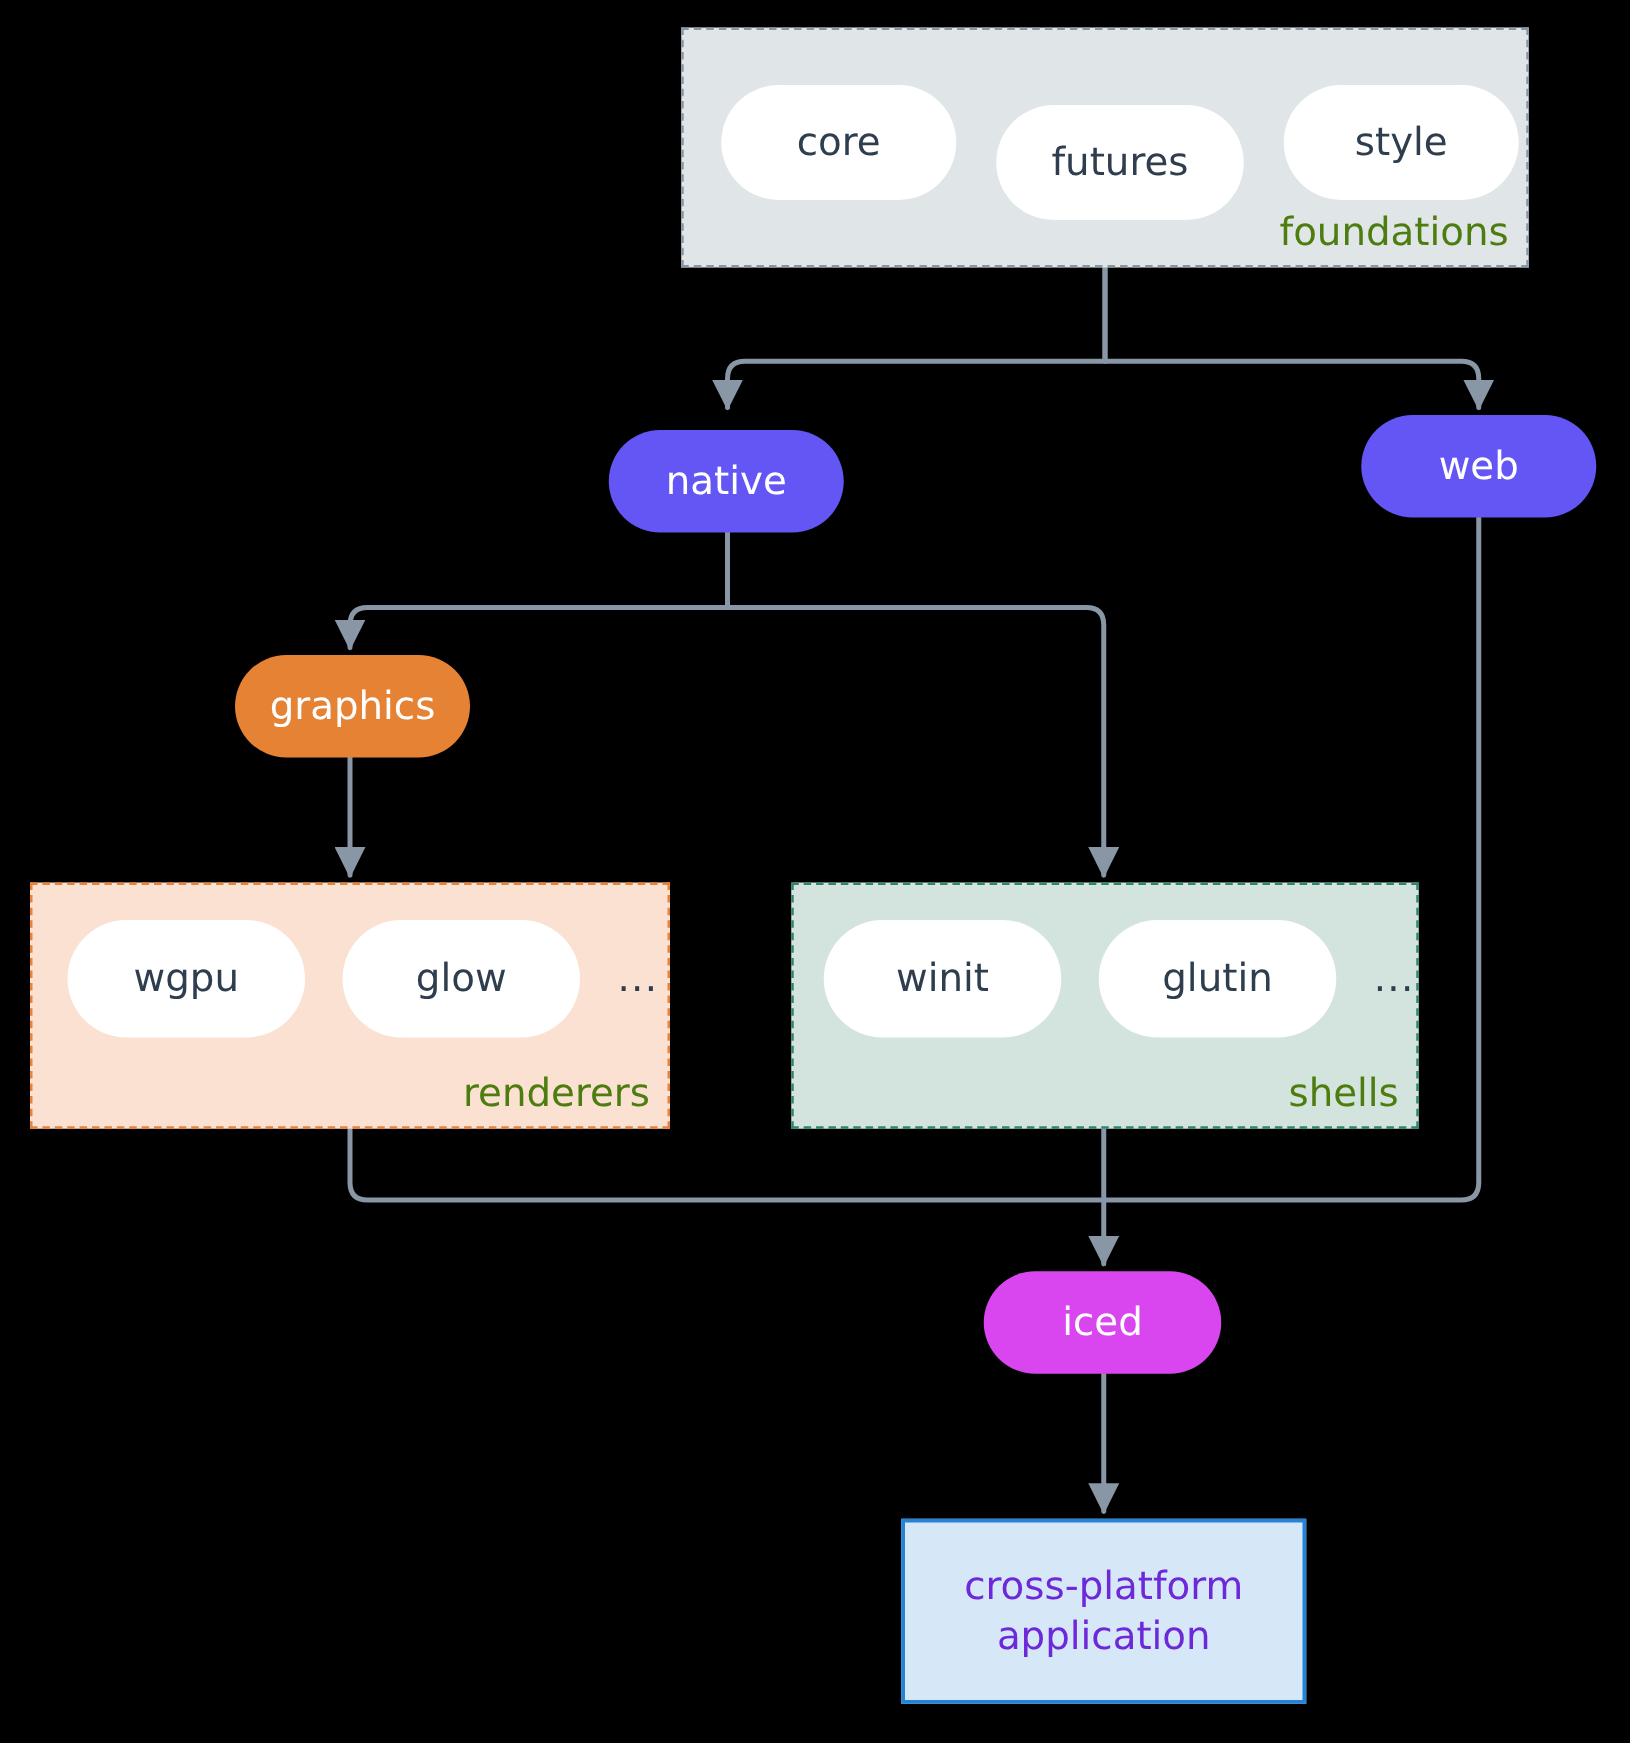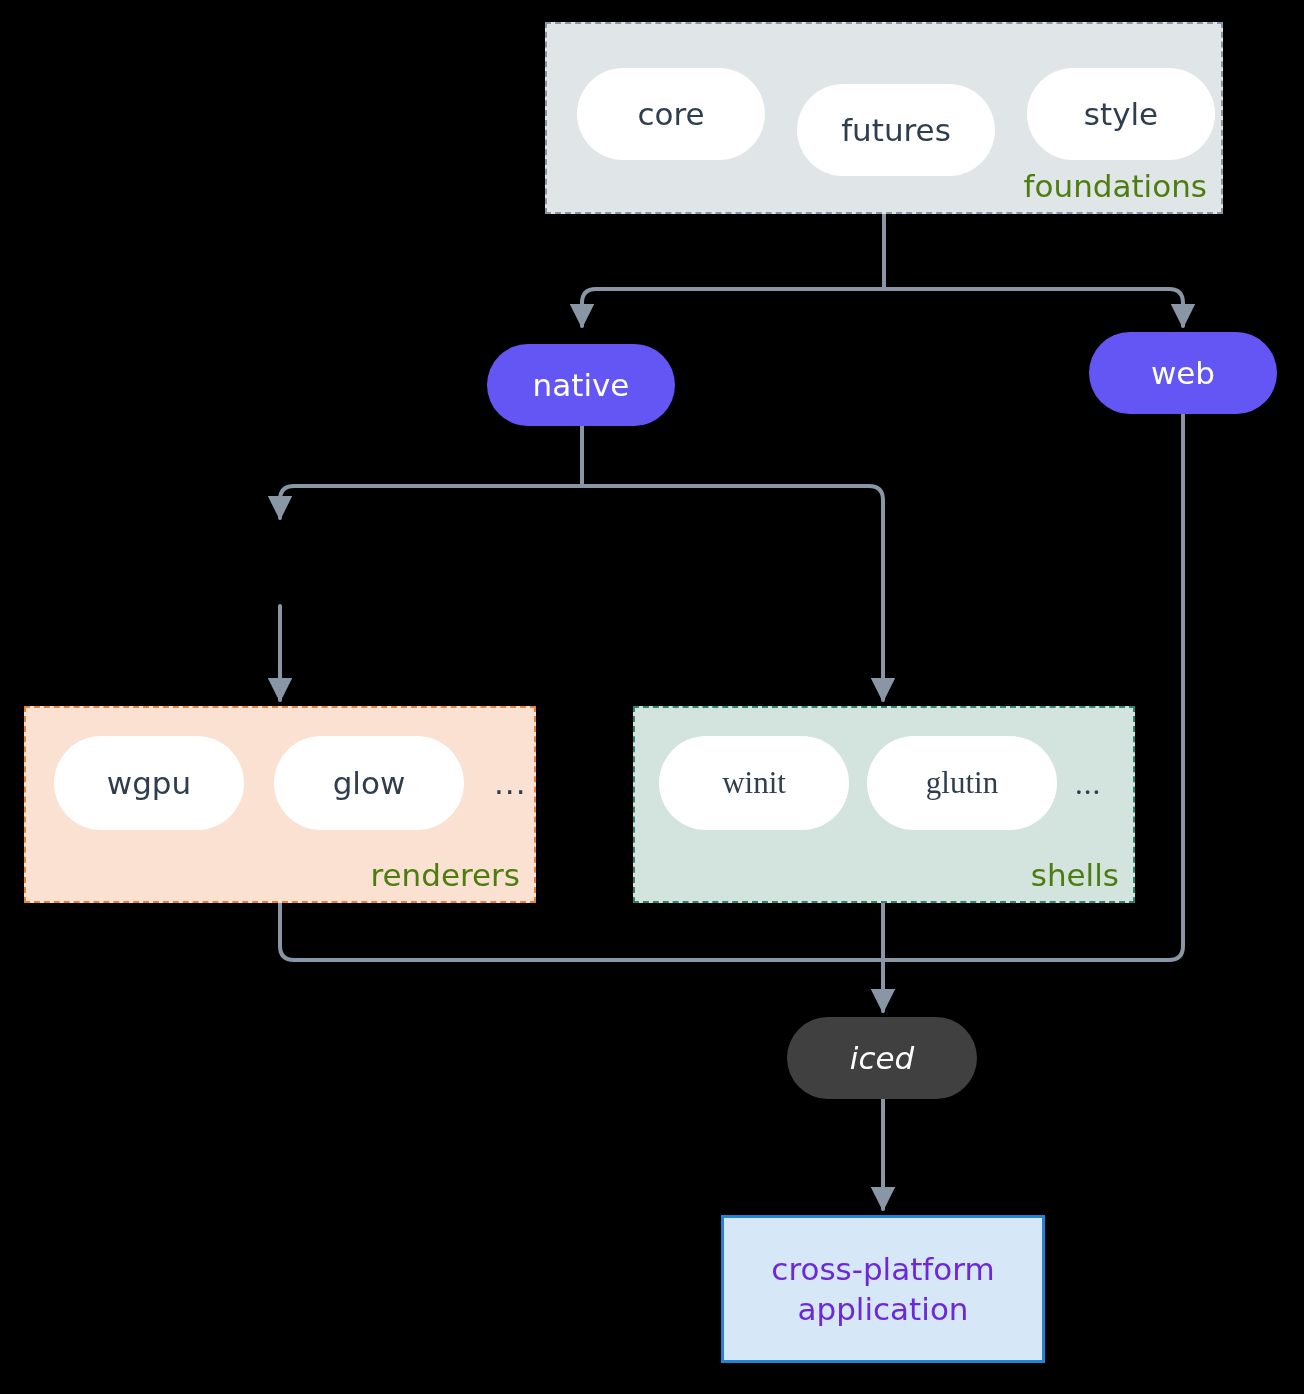--- a/index.html
+++ b/index.html
@@ -132,30 +132,31 @@
   <div class="cluster" id="cluster-renderers" style="left: 24px; top: 706px; width: 512px; height: 197px; background: rgb(250, 225, 210); border-color: rgb(232, 131, 58);">
     <div class="cluster-items" style="left: 28px; top: 28px; gap: 30px;">
       <div class="pill" style="width: 190px; height: 94px;">wgpu</div>
       <div class="pill" style="width: 190px; height: 94px;">glow</div>
       <div class="ellipsis">...</div>
     </div>
     <div class="cluster-label">renderers</div>
   </div>
 
   <div class="cluster" id="cluster-shells" style="left: 633px; top: 706px; width: 502px; height: 197px; background: rgb(211, 227, 221); border-color: rgb(47, 133, 113);">
-    <div class="cluster-items" style="left: 24px; top: 28px; gap: 18px; font-family: Liberation Serif, serif;">
+    <div class="cluster-items" style="left: 24px; top: 28px; gap: 30px;">
       <div class="pill" style="width: 190px; height: 94px;">winit</div>
       <div class="pill" style="width: 190px; height: 94px;">glutin</div>
       <div class="ellipsis">...</div>
     </div>
     <div class="cluster-label">shells</div>
   </div>
 
   <div class="node" id="node-native" style="left: 487px; top: 332px; width: 188px; height: 82px; background: rgb(99, 86, 245); margin-top: 12px;">native</div>
   <div class="node" id="node-web" style="left: 1089px; top: 332px; width: 188px; height: 82px; background: rgb(99, 86, 245);">web</div>
-  <div class="node" id="node-iced" style="left: 787px; top: 1017px; width: 190px; height: 82px; background: #404040; font-style: italic;">iced</div>
+  <div class="node" id="node-graphics" style="left: 188px; top: 524px; width: 188px; height: 82px; background: rgb(229, 130, 52);">graphics</div>
+  <div class="node" id="node-iced" style="left: 787px; top: 1017px; width: 190px; height: 82px; background: #d946ef;">iced</div>
 
   <div class="box" id="box-app" style="left: 721px; top: 1215px; width: 324px; height: 148px; background: rgb(214, 232, 248); border-color: rgb(35, 131, 212); color: #6d28d9;">
     <div>cross-platform</div>
     <div>application</div>
   </div>
 
 </div>
 
 </body></html>

